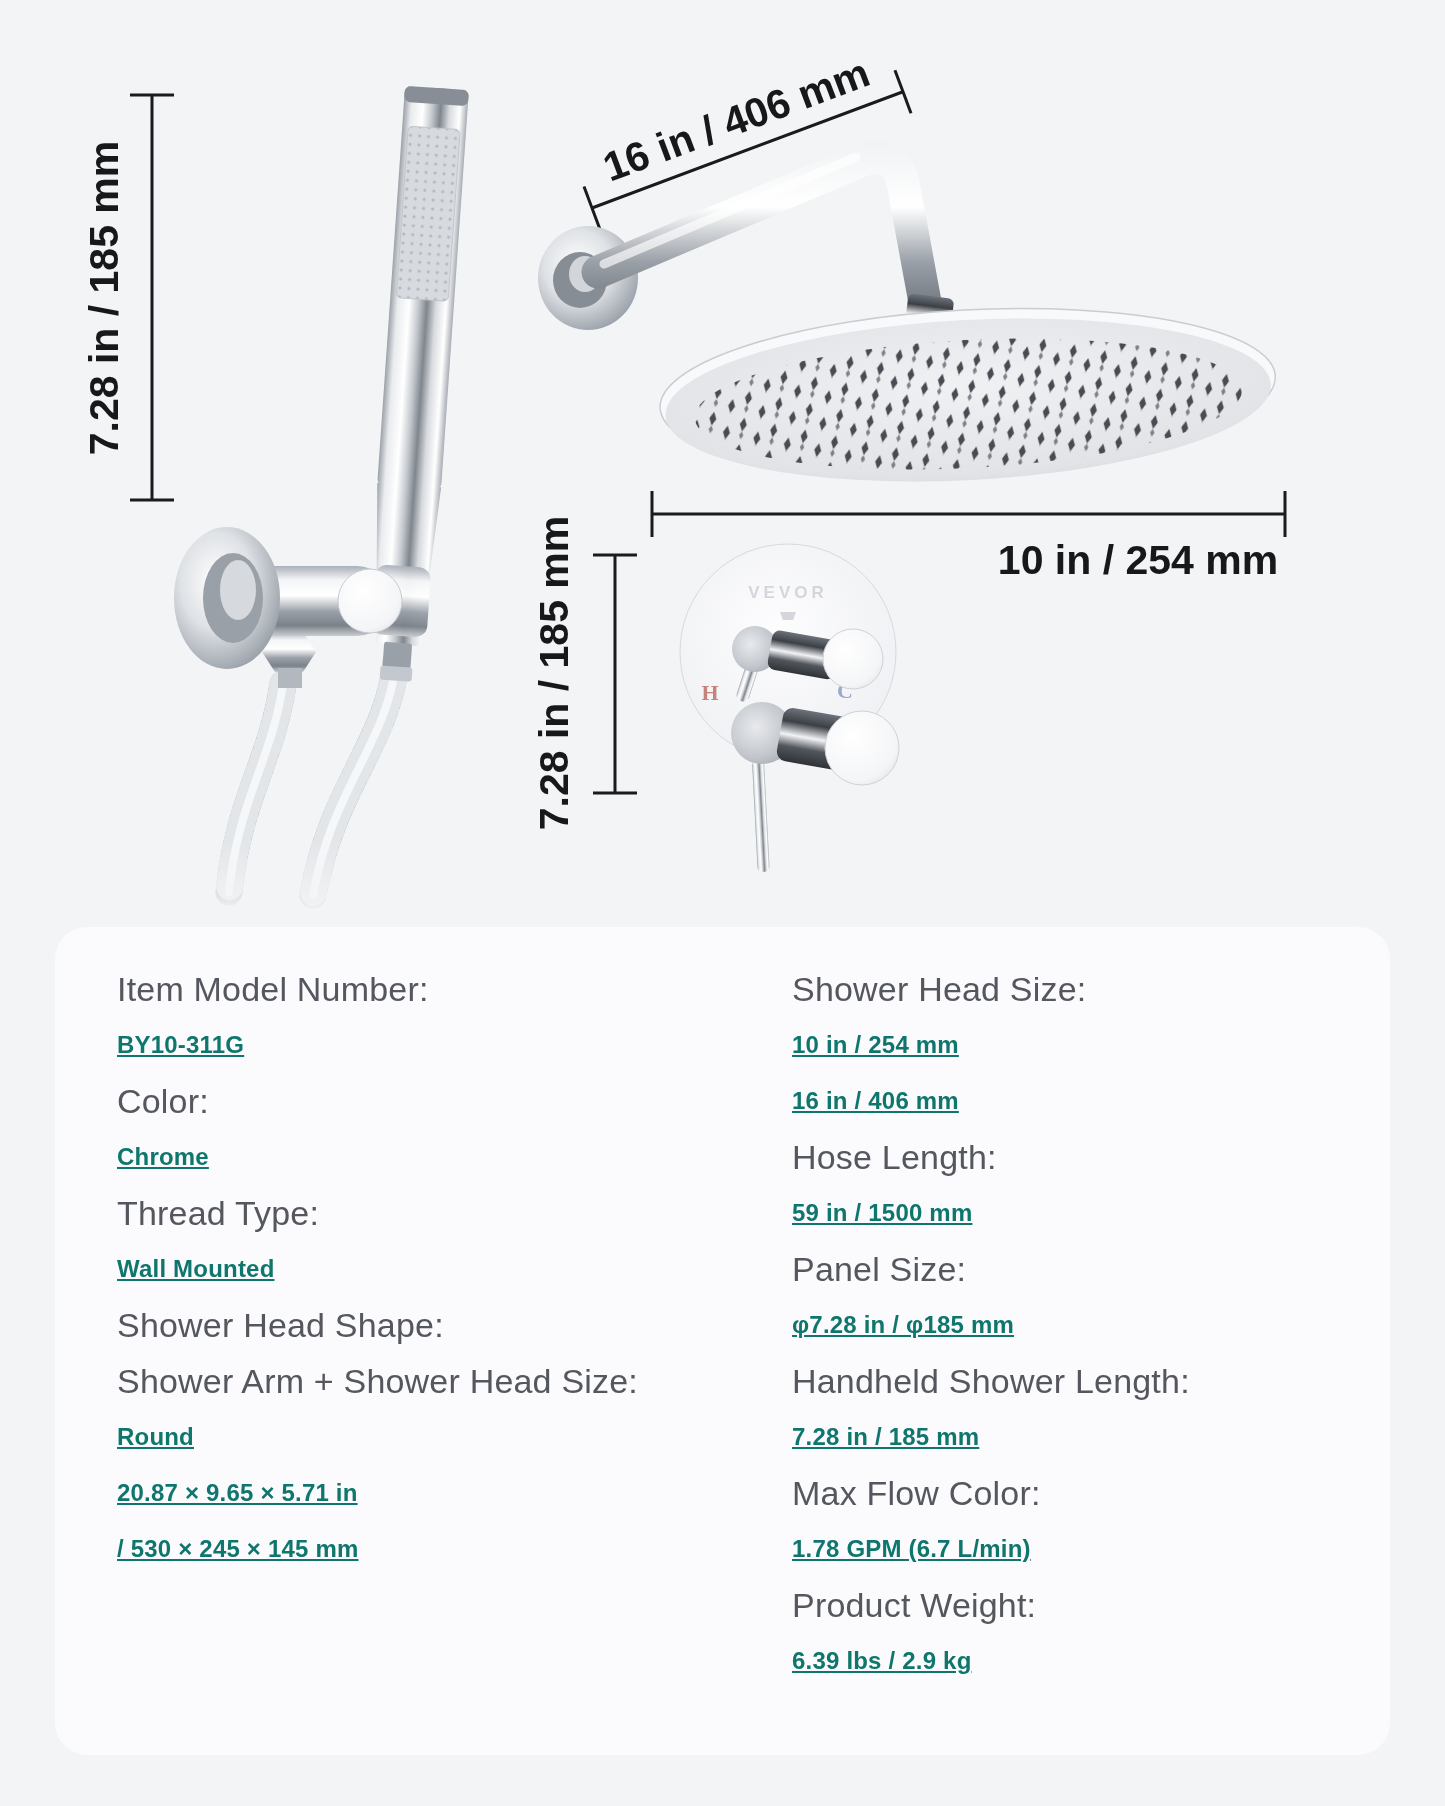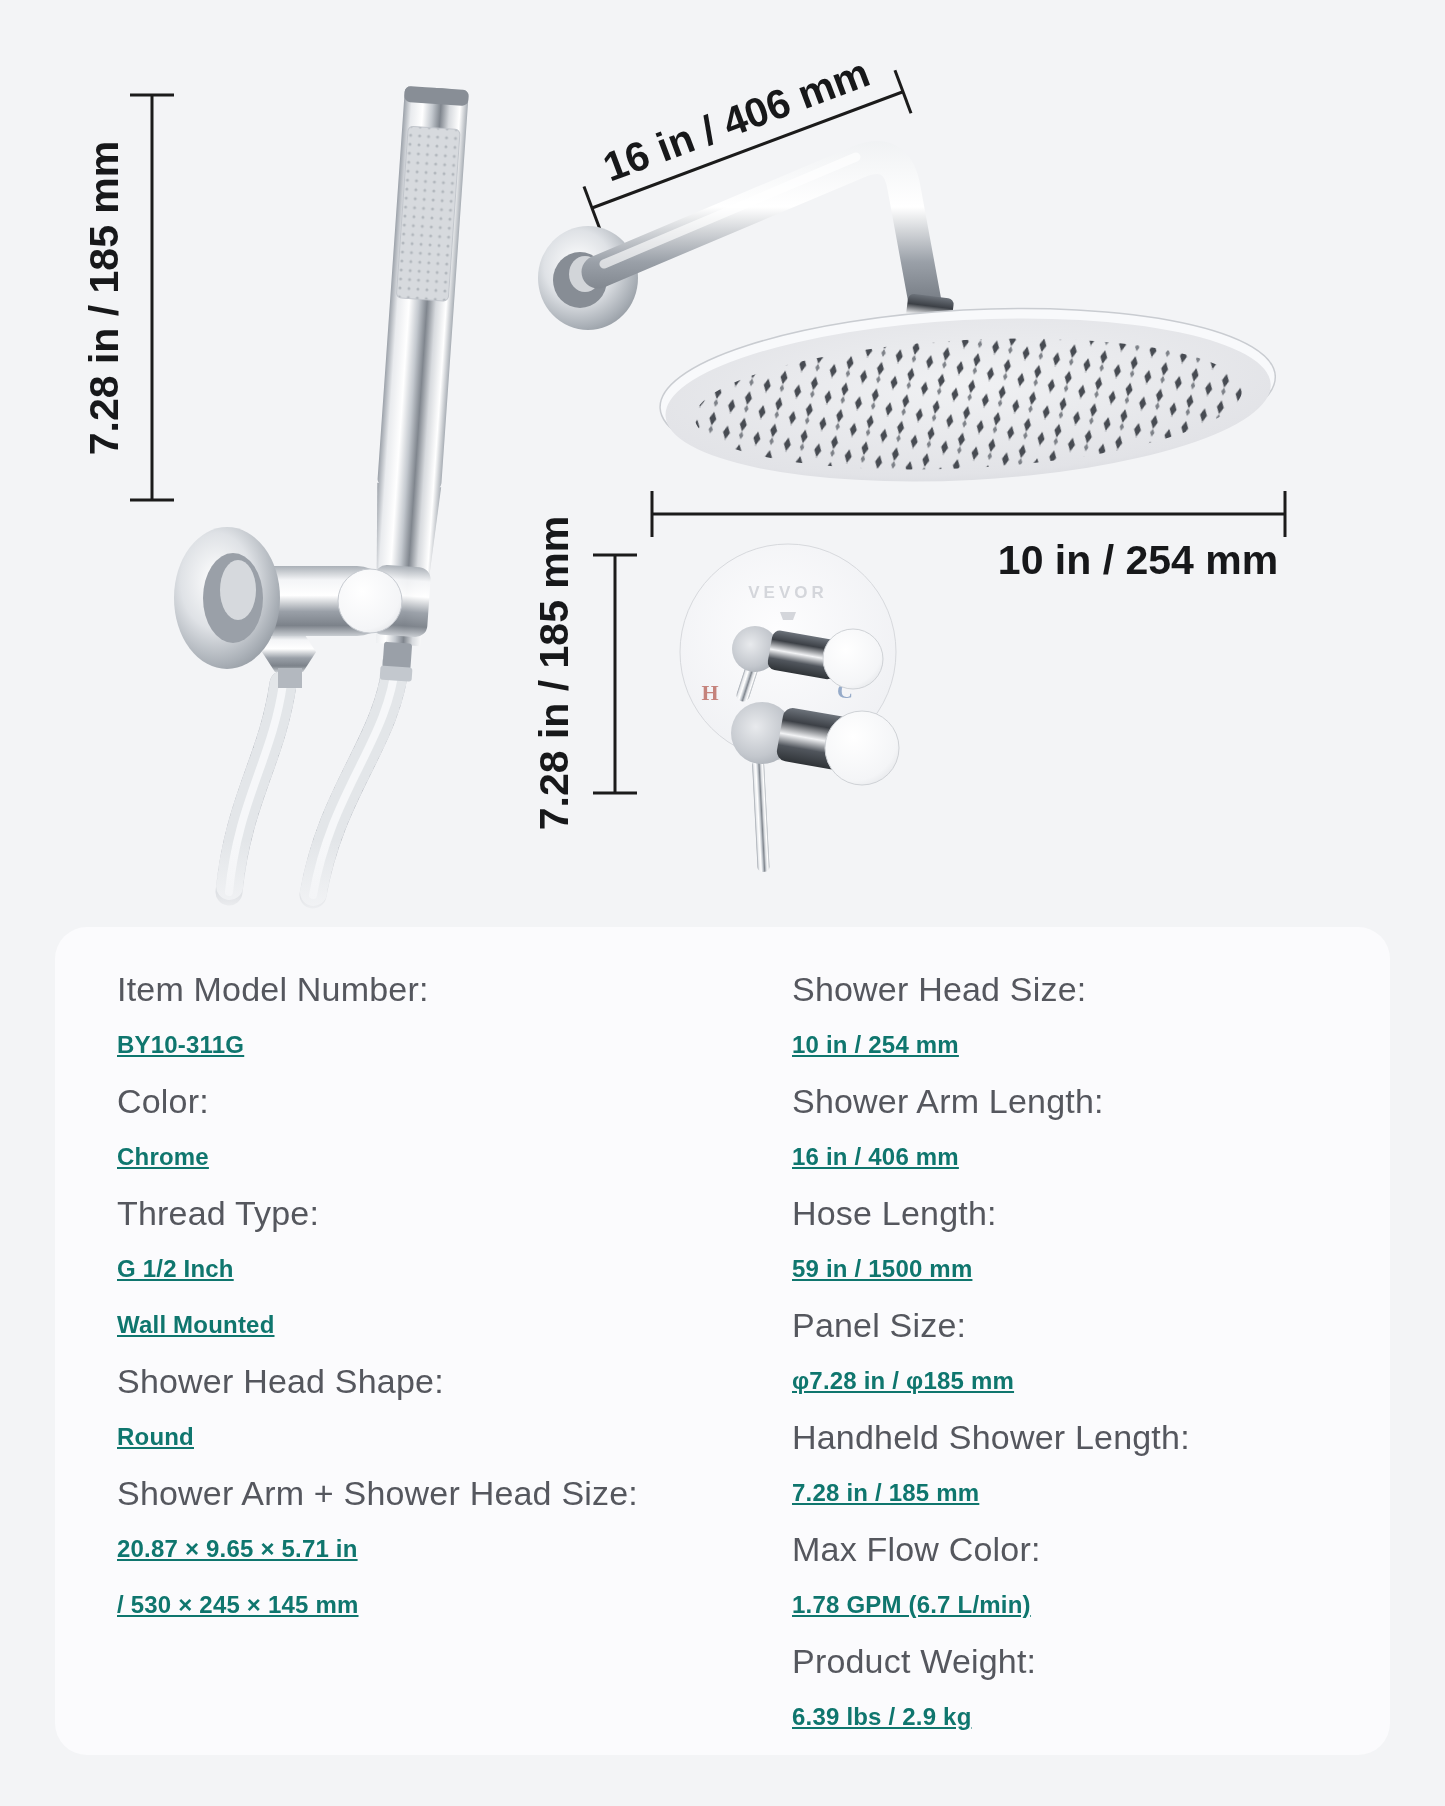--- a/index.html
+++ b/index.html
@@ -210,52 +210,46 @@
     <div class="spec-line">
         <span class="spec-label">Color:</span>
       </div>
     <div class="spec-line">
         <span class="spec-value">Chrome</span>
       </div>
     <div class="spec-line">
         <span class="spec-label">Thread Type:</span>
       </div>
     <div class="spec-line">
-        <span class="spec-value">G 1/2 Inch</span>
-      </div>
-    <div class="spec-line">
         <span class="spec-value">Wall Mounted</span>
       </div>
     <div class="spec-line">
         <span class="spec-label">Shower Head Shape:</span>
       </div>
     <div class="spec-line">
+        <span class="spec-label">Shower Arm + Shower Head Size:</span>
+      </div>
+    <div class="spec-line">
         <span class="spec-value">Round</span>
-      </div>
-    <div class="spec-line">
-        <span class="spec-label">Shower Arm + Shower Head Size:</span>
       </div>
     <div class="spec-line">
         <span class="spec-value">20.87 × 9.65 × 5.71 in</span>
       </div>
     <div class="spec-line">
         <span class="spec-value">/ 530 × 245 × 145 mm</span>
       </div>
   </div>
   <div class="spec-col right">
     <div class="spec-line">
         <span class="spec-label">Shower Head Size:</span>
       </div>
     <div class="spec-line">
         <span class="spec-value">10 in / 254 mm</span>
       </div>
     <div class="spec-line">
-        <span class="spec-label">Shower Arm Length:</span>
-      </div>
-    <div class="spec-line">
         <span class="spec-value">16 in / 406 mm</span>
       </div>
     <div class="spec-line">
         <span class="spec-label">Hose Length:</span>
       </div>
     <div class="spec-line">
         <span class="spec-value">59 in / 1500 mm</span>
       </div>
     <div class="spec-line">
         <span class="spec-label">Panel Size:</span>

